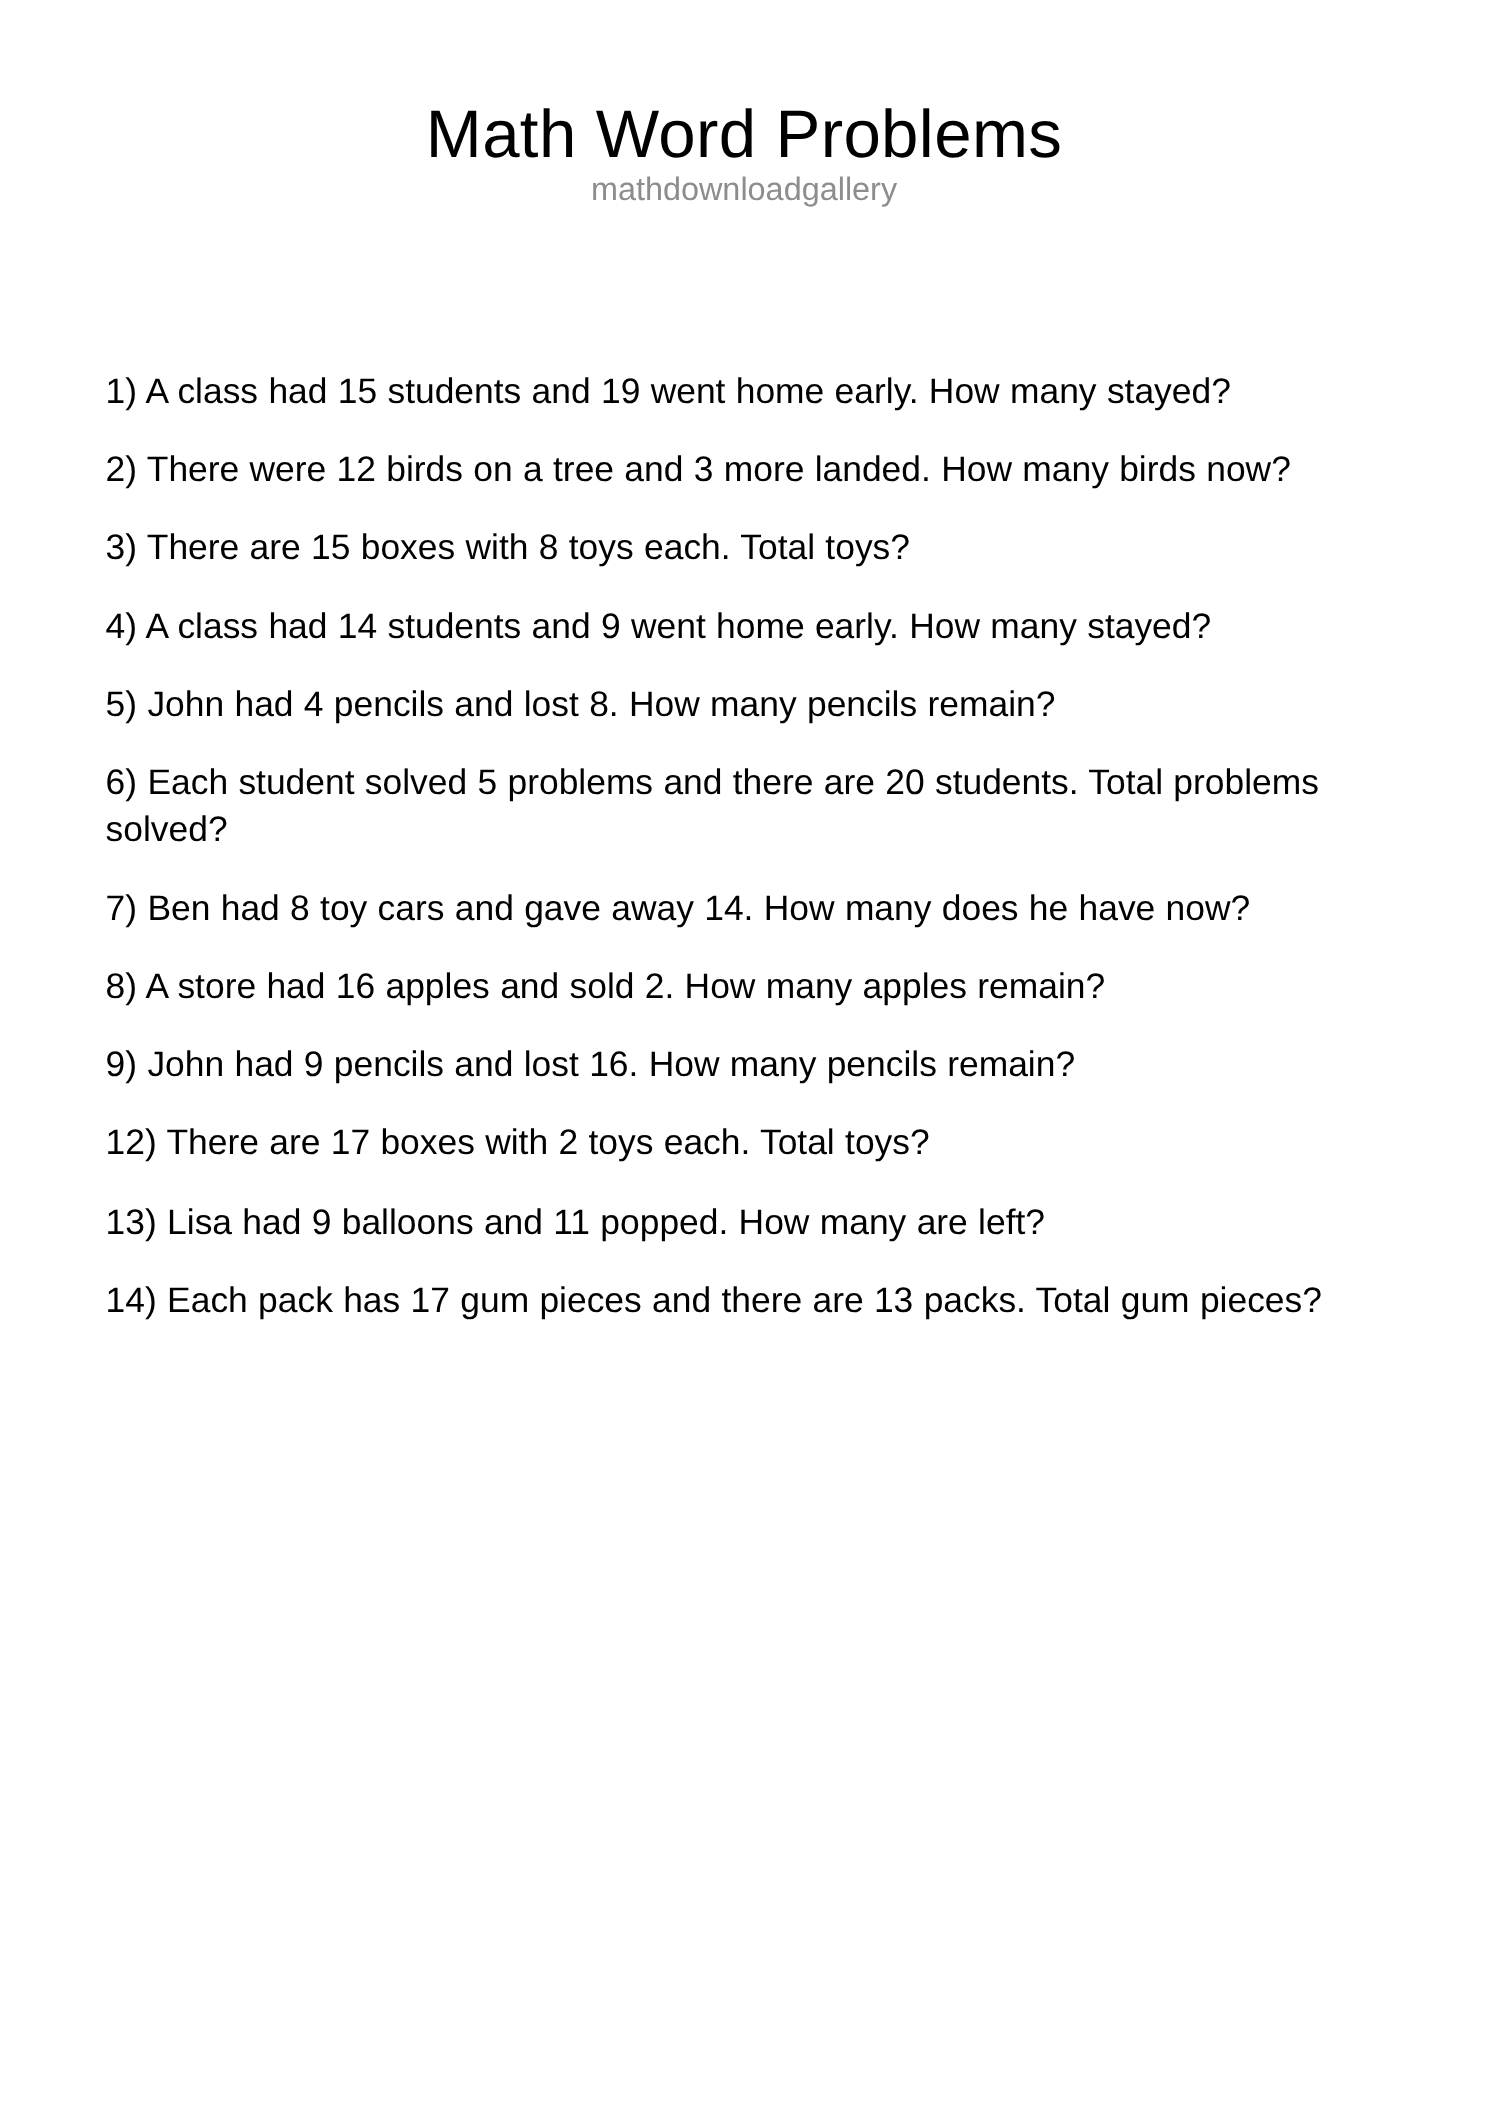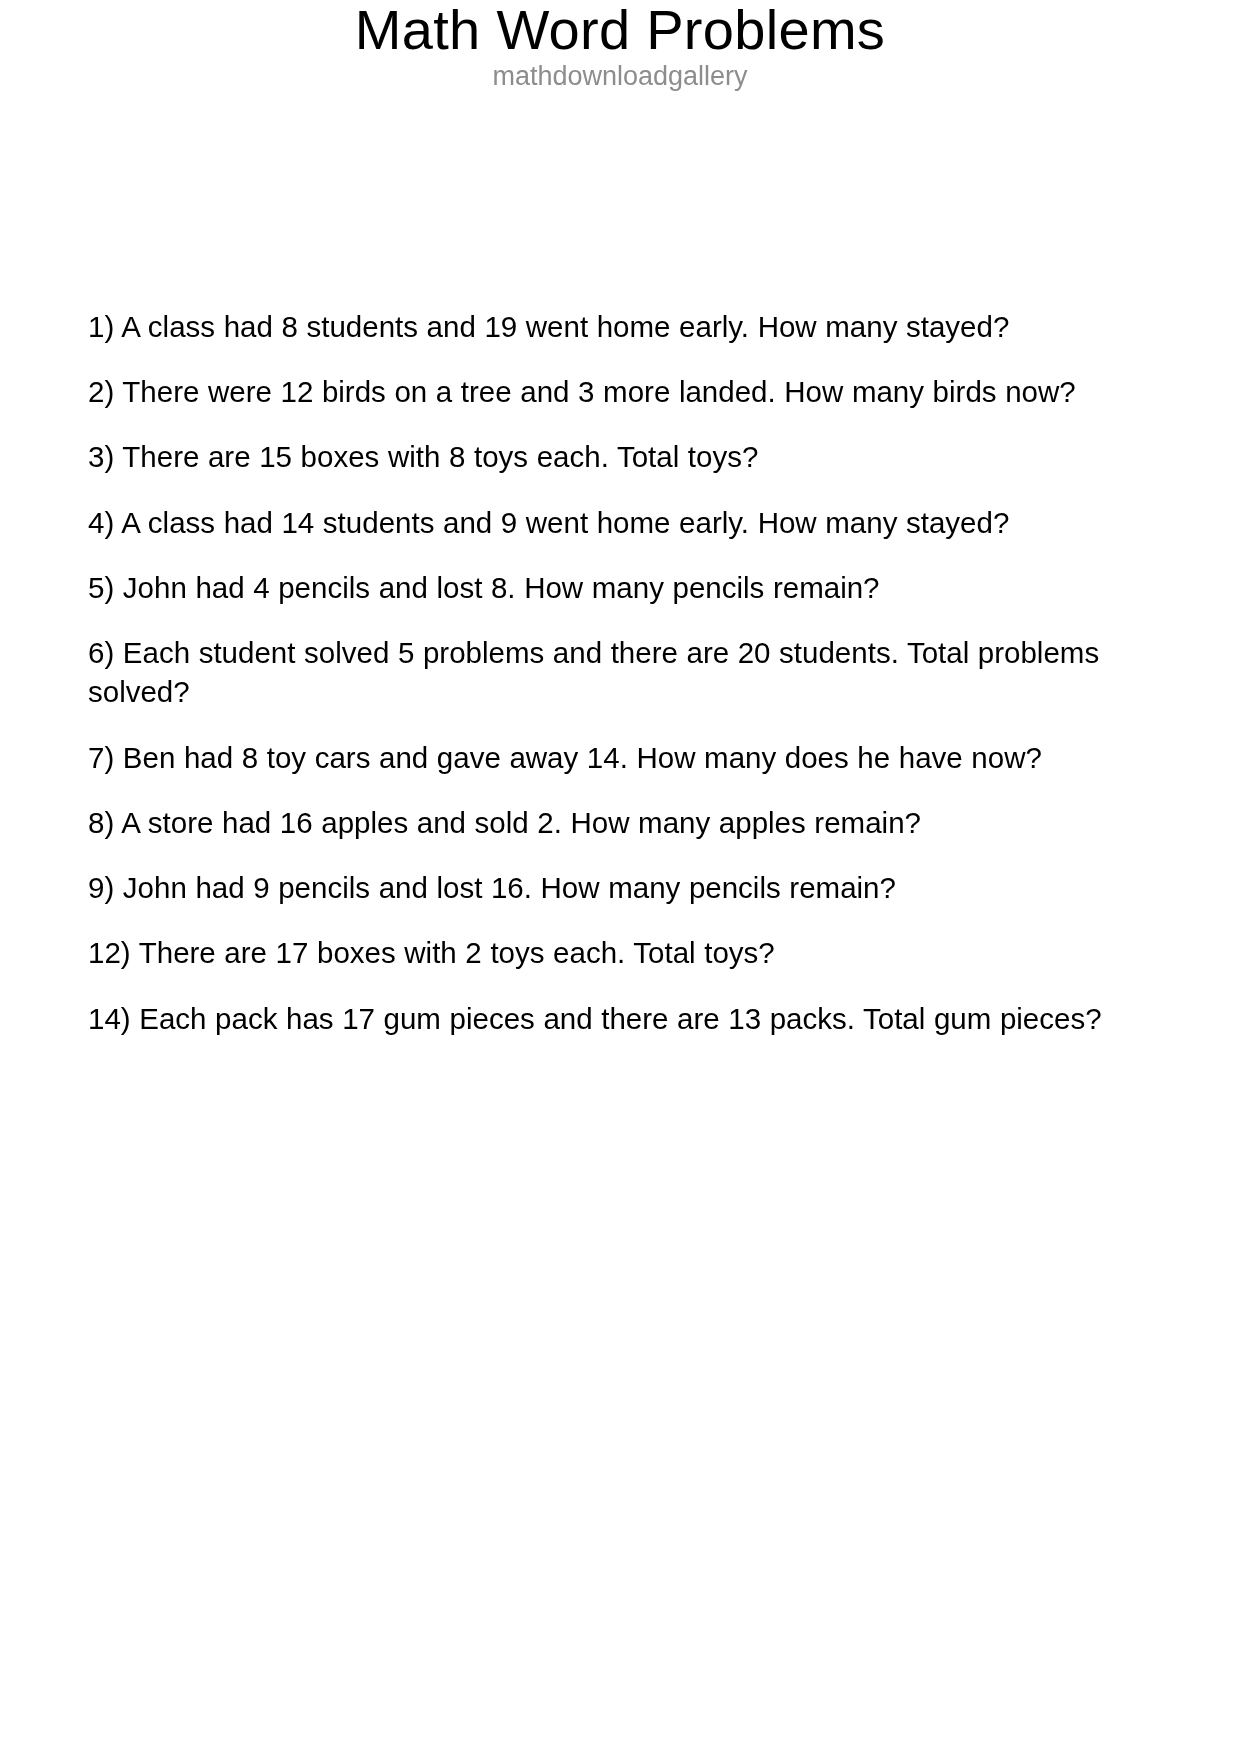--- a/index.html
+++ b/index.html
@@ -16,20 +16,21 @@
   }
   .page {
     position: relative;
     width: 1240px;
     height: 1754px;
     box-sizing: border-box;
     background: #ffffff;
     overflow: hidden;
   }
   .header {
+    padding-top: 82px;
     text-align: center;
   }
   .doc-title {
     font-size: 56px;
     font-weight: 400;
     line-height: 1.08;
     letter-spacing: 0.3px;
     color: #000000;
     margin: 0;
   }
@@ -62,26 +63,27 @@
 <body>
 
 <div class="page">
 
   <div class="header">
     <h1 class="doc-title">Math Word Problems</h1>
     <div class="doc-subtitle">mathdownloadgallery</div>
   </div>
 
   <ol class="problem-list">
-    <li class="problem-item">1) A class had 8 students and 19 went home early. How many stayed?</li>
+    <li class="problem-item">1) A class had 15 students and 19 went home early. How many stayed?</li>
     <li class="problem-item">2) There were 12 birds on a tree and 3 more landed. How many birds now?</li>
     <li class="problem-item">3) There are 15 boxes with 8 toys each. Total toys?</li>
     <li class="problem-item">4) A class had 14 students and 9 went home early. How many stayed?</li>
     <li class="problem-item">5) John had 4 pencils and lost 8. How many pencils remain?</li>
     <li class="problem-item">6) Each student solved 5 problems and there are 20 students. Total problems solved?</li>
     <li class="problem-item">7) Ben had 8 toy cars and gave away 14. How many does he have now?</li>
     <li class="problem-item">8) A store had 16 apples and sold 2. How many apples remain?</li>
     <li class="problem-item">9) John had 9 pencils and lost 16. How many pencils remain?</li>
     <li class="problem-item">12) There are 17 boxes with 2 toys each. Total toys?</li>
+    <li class="problem-item">13) Lisa had 9 balloons and 11 popped. How many are left?</li>
     <li class="problem-item">14) Each pack has 17 gum pieces and there are 13 packs. Total gum pieces?</li>
   </ol>
 
 </div>
 
 </body></html>

